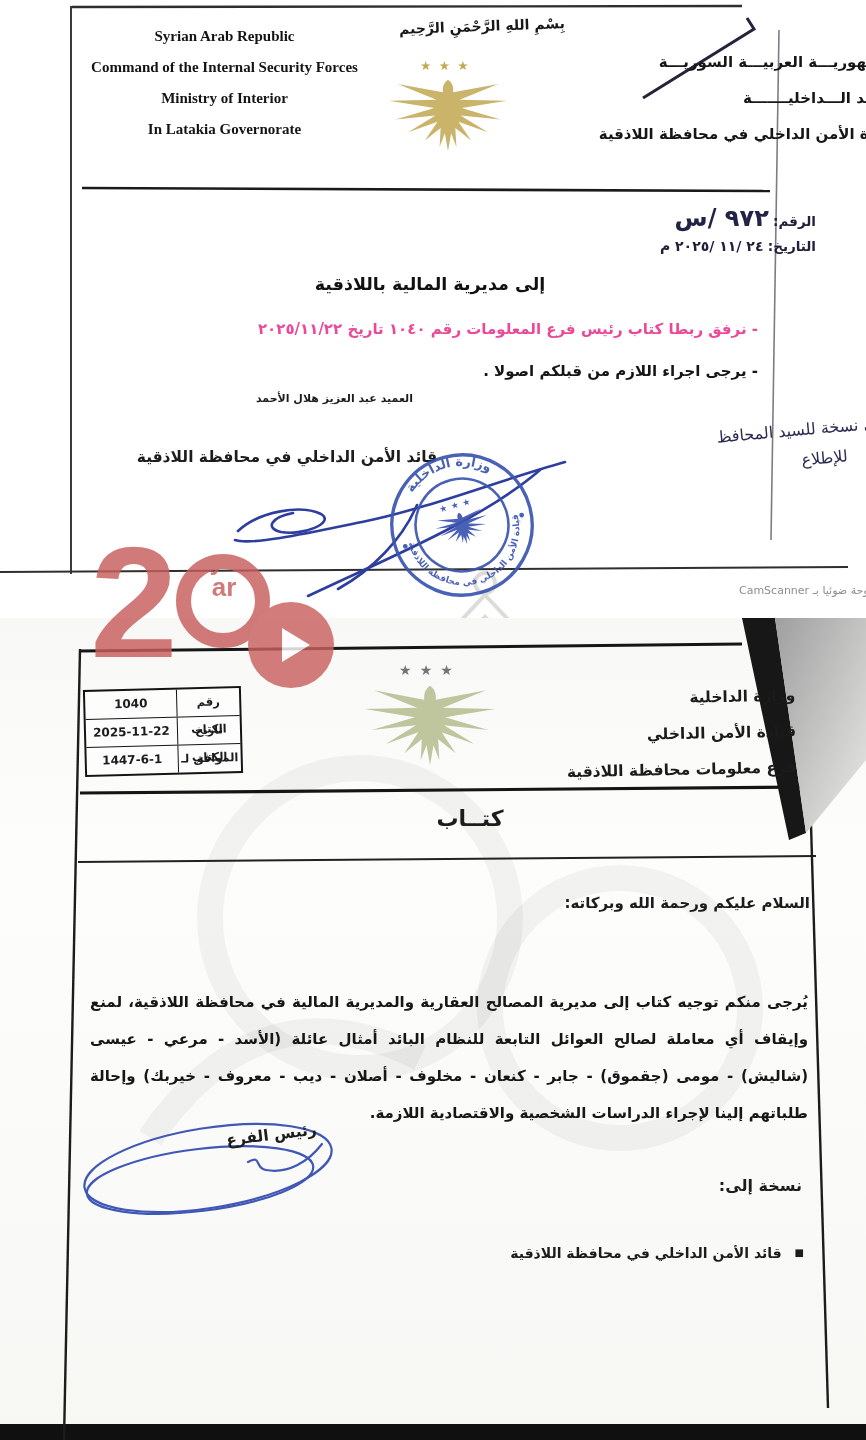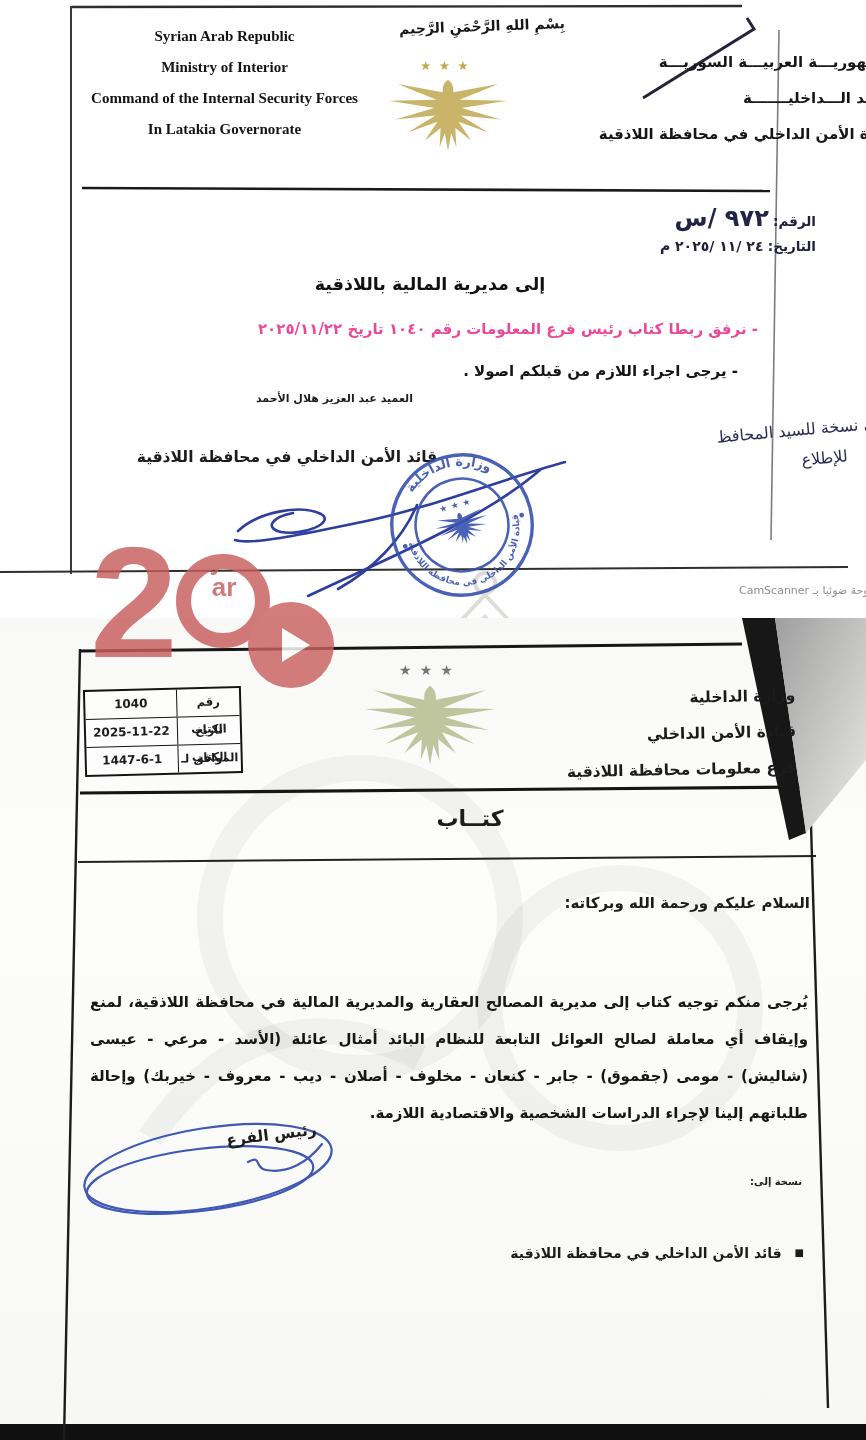--- a/index.html
+++ b/index.html
@@ -17,21 +17,21 @@
     font-weight:bold;color:#181818;transform:rotate(-2deg);}
   .ar-letterhead{right:16px;top:44px;width:300px;text-align:right;font-weight:bold;
     font-size:15px;line-height:36px;color:#161616;}
   .refline{right:98px;top:204px;font-size:13.5px;color:#20203a;}
   .refline .hand{font-size:24px;letter-spacing:3px;color:#232347;font-weight:bold;}
   .dateline{right:98px;top:238px;font-size:13.5px;color:#20203a;}
   .dateline .val{font-weight:bold;font-size:14px;}
   .doc1-title{left:250px;top:274px;width:360px;text-align:center;font-weight:bold;
     font-size:17.5px;color:#111;}
   .doc1-line1{right:156px;top:320px;font-weight:bold;font-size:15px;color:#ec4899;}
-  .doc1-line2{right:176px;top:362px;font-weight:bold;font-size:15px;color:#151515;}
+  .doc1-line2{right:156px;top:362px;font-weight:bold;font-size:15px;color:#151515;}
   .signer-name{left:158px;top:392px;width:255px;text-align:right;font-weight:bold;font-size:11px;}
   .signer-title{left:132px;top:448px;width:310px;text-align:center;font-weight:bold;font-size:15.5px;}
   .hand-note{right:8px;top:416px;width:225px;text-align:right;font-size:16px;
     color:#2a2a52;transform:rotate(-5deg);line-height:30px;}
   .hand-note .l2{padding-left:60px;text-align:center;}
   .camscanner{right:16px;top:584px;font-size:11px;color:#8d8d8d;}
 
   
   .stamp{left:383px;top:446px;width:158px;height:158px;transform:rotate(-15deg);opacity:.92;}
 
@@ -59,21 +59,21 @@
     text-align:center;line-height:27px;direction:rtl;}
   .doc2-table .val{flex:1;font-size:12px;font-weight:bold;text-align:center;line-height:27px;}
   .doc2-letterhead{right:70px;top:62px;width:250px;text-align:right;font-weight:bold;
     font-size:15.5px;line-height:36px;color:#1b1b1b;transform:rotate(-1.2deg);}
   .doc2-type{left:380px;top:188px;width:180px;text-align:center;font-weight:bold;font-size:22px;}
   .doc2-salutation{right:56px;top:276px;font-weight:bold;font-size:15px;}
   .doc2-greeting{right:56px;top:320px;font-weight:bold;font-size:15px;}
   .doc2-body{left:90px;top:366px;width:718px;font-weight:bold;font-size:15px;
     line-height:37px;text-align:justify;color:#161616;}
   .branch-head{left:226px;top:508px;font-weight:bold;font-size:15.5px;transform:rotate(-7deg);}
-  .copy-label{right:64px;top:558px;font-weight:bold;font-size:10px;}
+  .copy-label{right:64px;top:558px;font-weight:bold;font-size:16px;}
   .copy-item{right:62px;top:598px;font-weight:bold;font-size:14px;}
   .copy-item .sq{font-size:10px;margin-left:8px;vertical-align:2px;}
   .bottom-strip{left:0;top:1424px;width:866px;height:16px;background:#101010;}
 
   svg{display:block;}
 </style>
 </head>
 <body>
 
 <div id="screen">
@@ -100,22 +100,22 @@
     <g stroke="#2e3e9e" stroke-width="2.6" fill="none" stroke-linecap="round">
       <path d="M565 462 C500 480 430 508 362 522 C318 531 252 546 235 540"></path>
       <path d="M238 531 C258 512 300 504 321 514 C336 523 302 536 281 532 C264 528 272 517 293 513"></path>
       <path d="M540 470 C482 520 388 558 308 596"></path>
       <path d="M417 505 C402 540 372 570 338 589"></path>
     </g>
   </svg>
 
   <div class="abs en-letterhead" style="z-index:2;">
     <div>Syrian Arab Republic</div>
+    <div>Command of the Internal Security Forces</div>
     <div>Ministry of Interior</div>
-    <div>Command of the Internal Security Forces</div>
     <div>In Latakia Governorate</div>
   </div>
 
   <div class="abs bismillah rtl" style="z-index:2;">بِسْمِ اللهِ الرَّحْمَنِ الرَّحِيم</div>
 
   <svg class="abs" style="left:385px;top:50px;z-index:2;" width="126" height="114" viewBox="0 0 120 96">
     <text x="60" y="13" text-anchor="middle" font-size="12" letter-spacing="7" fill="#c2a952">★★★</text>
     <use href="#eagle-shape" x="0" y="16" width="120" height="78" style="color:#c9b46a;"></use>
   </svg>
 

